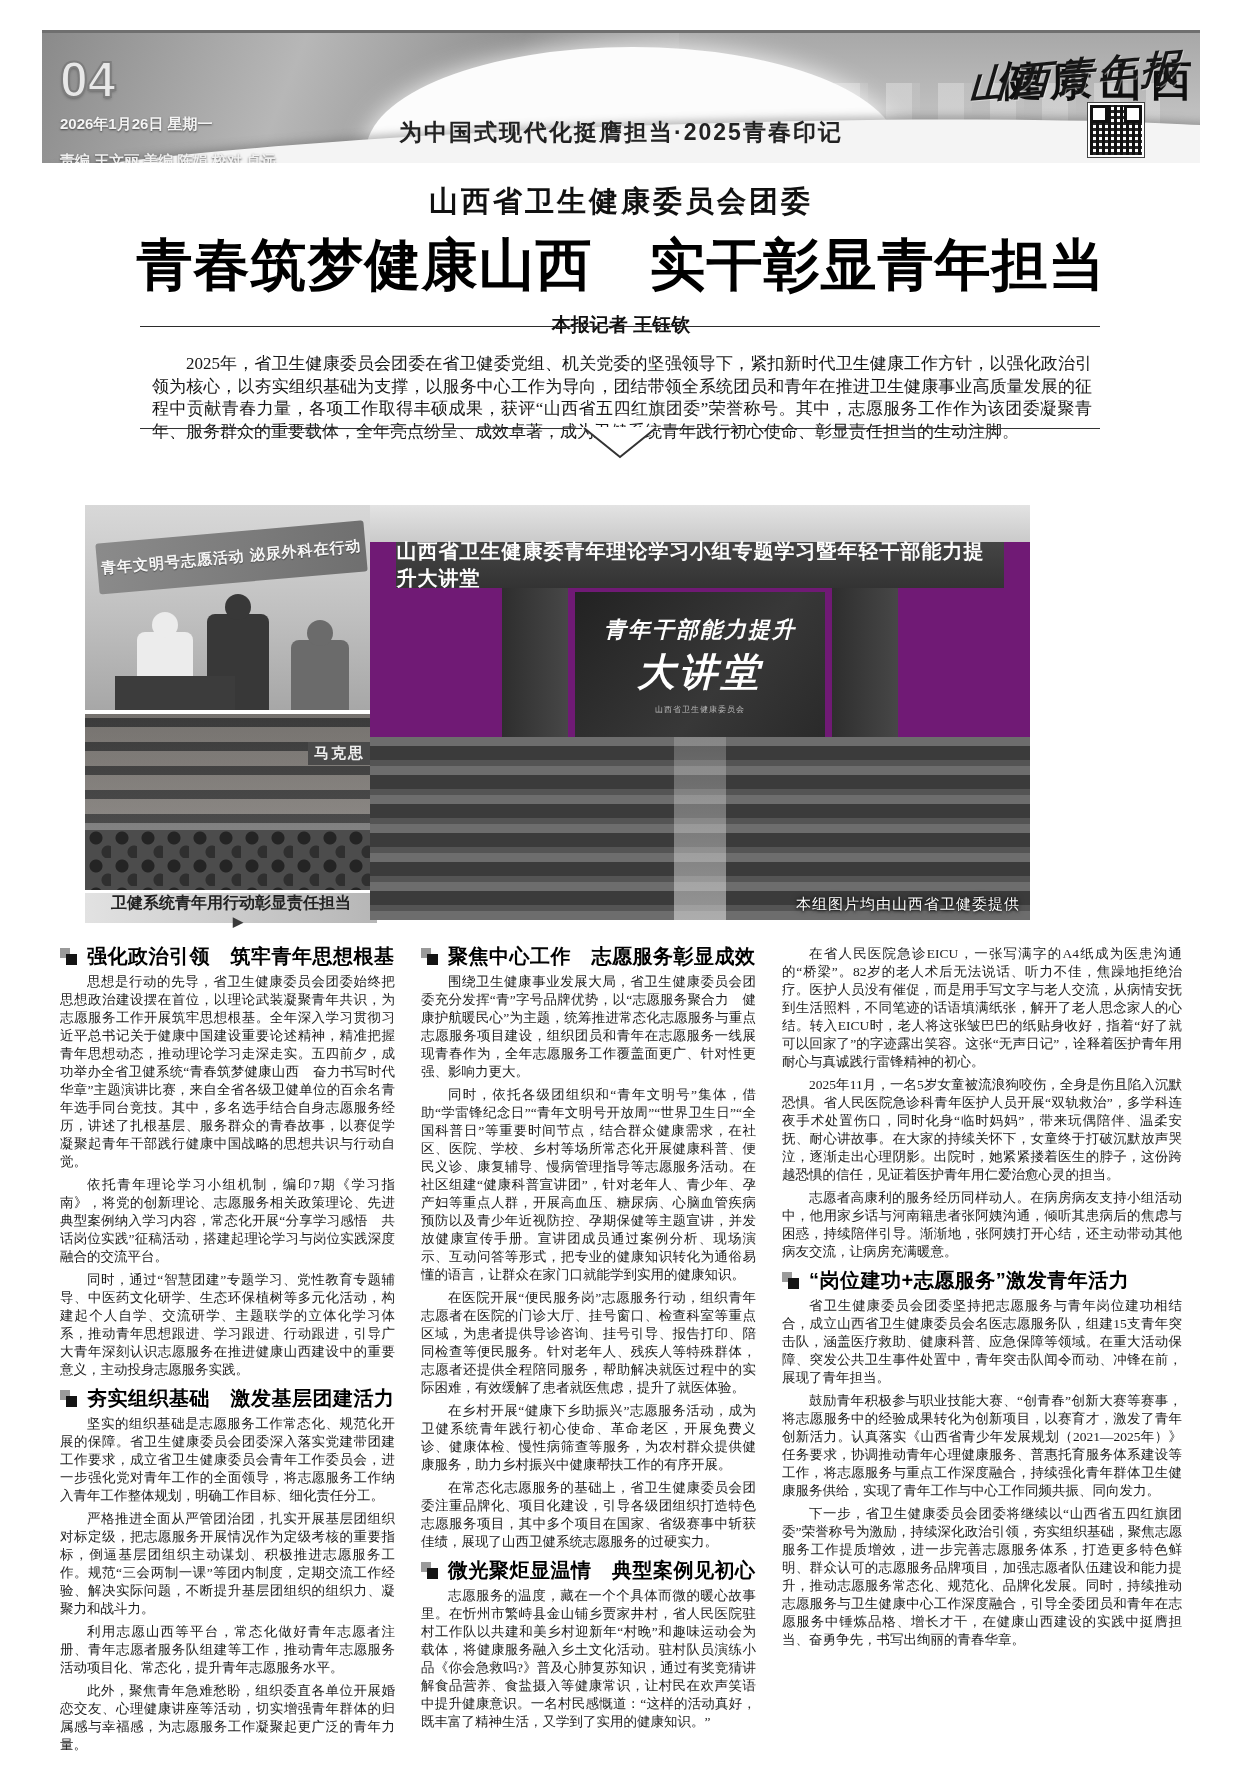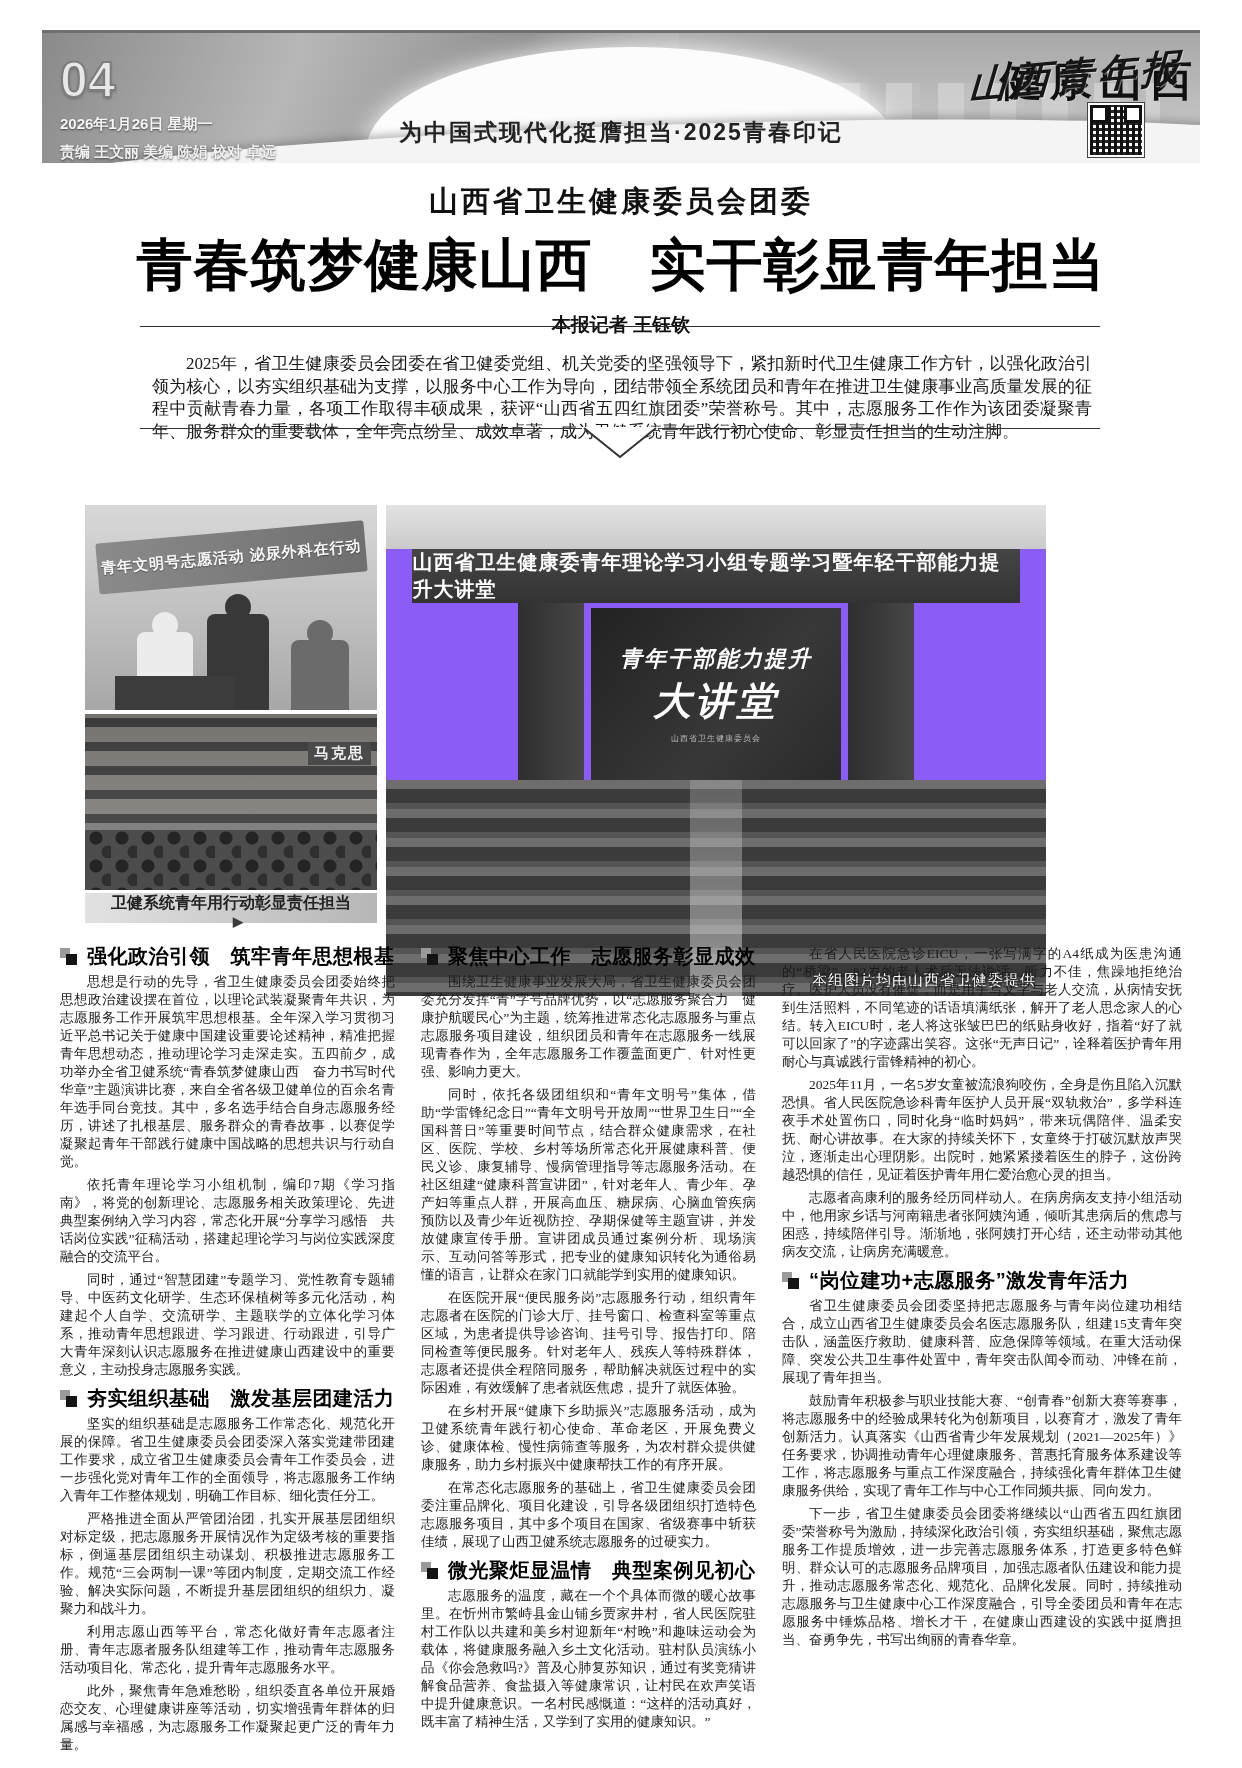--- a/index.html
+++ b/index.html
@@ -16,21 +16,21 @@
           background:repeating-linear-gradient(90deg,#d8d8d8 0 26px,#c2c2c2 26px 34px,transparent 34px 52px);}
   .banner .swoosh{position:absolute;left:-6%;bottom:-58px;width:118%;height:96px;background:#f4f4f4;
           border-radius:50%;transform:rotate(-2deg);box-shadow:0 -3px 8px rgba(90,90,90,.45);}
   .banner .bubble{position:absolute;left:28%;top:14px;width:46%;height:210px;background:#fcfcfc;
           border-radius:50%;box-shadow:0 0 26px rgba(255,255,255,.9);}
   .mast-left{position:absolute;left:18px;top:22px;z-index:3;}
   .page-num{font-family:Liberation Sans, sans-serif;font-size:50px;font-weight:900;line-height:1;
           color:#e8e8e8;-webkit-text-stroke:2px #7d7d7d;text-shadow:0 2px 3px rgba(40,40,40,.4);}
   .mast-date{margin-top:10px;font-family:"Liberation Sans",sans-serif;font-size:15px;font-weight:700;
           color:#f5f5f5;text-shadow:0 1px 2px rgba(50,50,50,.8);}
-  .mast-staff{margin-top:9px;font-family:"Liberation Sans",sans-serif;font-size:15px;font-weight:700;
+  .mast-staff{margin-top:18px;font-family:"Liberation Sans",sans-serif;font-size:15px;font-weight:700;
           color:#f0f0f0;text-shadow:0 1px 2px rgba(50,50,50,.8);}
   .mast-center{position:absolute;left:0;right:0;top:20px;text-align:center;z-index:4;}
   .mast-title{font-family:"Liberation Sans",sans-serif;font-size:42px;font-weight:900;letter-spacing:8px;
           color:#0f0f0f;text-align:right;}
   .mast-sub{margin-top:8px;font-family:"Liberation Sans",sans-serif;font-size:23px;font-weight:800;
           letter-spacing:2px;color:#222;}
   .mast-name{position:absolute;right:16px;top:18px;z-index:4;font-family:"DejaVu Serif",serif;
           font-style:italic;font-weight:700;font-size:38px;letter-spacing:5px;color:#161616;
           transform:rotate(-5deg) skewX(-8deg);text-shadow:1px 1px 0 rgba(255,255,255,.4);}
   .qr{position:absolute;right:56px;top:70px;z-index:4;width:52px;height:50px;background:
@@ -73,21 +73,21 @@
           background:repeating-linear-gradient(0deg,rgba(30,30,30,.55) 0 9px,rgba(160,150,140,.35) 9px 24px);}
   .ph-lb .sign{position:absolute;right:6px;top:16%;background:#4a4a4a;color:#eee;font-size:15px;font-weight:700;
           padding:2px 6px;letter-spacing:2px;}
   .ph-lb .banner-s{position:absolute;left:22%;bottom:14%;width:56%;height:16%;background:#787878;
           color:#f2f2f2;font-size:10px;display:flex;align-items:center;justify-content:center;letter-spacing:1px;}
   .crowd{position:absolute;left:0;bottom:0;width:100%;height:34%;
           background-color:#4c4c4c;
           background-image:radial-gradient(circle at 11px 8px,#242424 6px,transparent 7px),
                            radial-gradient(circle at 23px 22px,#2f2f2f 6px,transparent 7px);
           background-size:26px 28px;}
-  .ph-r{left:301px;top:50px;width:660px;height:491px;background:#8b5cf6;}
+  .ph-r{left:285px;top:50px;width:660px;height:415px;background:#701a75;}
   .ph-r .ceiling{position:absolute;left:0;top:0;width:100%;height:9%;background:linear-gradient(#e3e3e3,#cacaca);}
   .ph-r .led{position:absolute;left:4%;right:4%;top:9%;height:11%;background:linear-gradient(#454545,#333);
           color:#fff;font-family:"Liberation Sans",sans-serif;font-weight:700;font-size:20px;letter-spacing:1px;
           display:flex;align-items:center;justify-content:center;}
   .ph-r .curtain{position:absolute;top:20%;width:10%;height:36%;background:linear-gradient(90deg,#2e2e2e,#474747);}
   .cu-l{left:20%;} .cu-r{right:20%;}
   .ph-r .screen{position:absolute;left:31%;top:21%;width:38%;height:35%;
           background:linear-gradient(130deg,#222 0%,#383838 60%,#2a2a2a 100%);
           display:flex;flex-direction:column;align-items:center;justify-content:center;color:#fff;}
   .scr1{font-family:"DejaVu Serif",serif;font-style:italic;font-weight:700;font-size:22px;letter-spacing:2px;}

